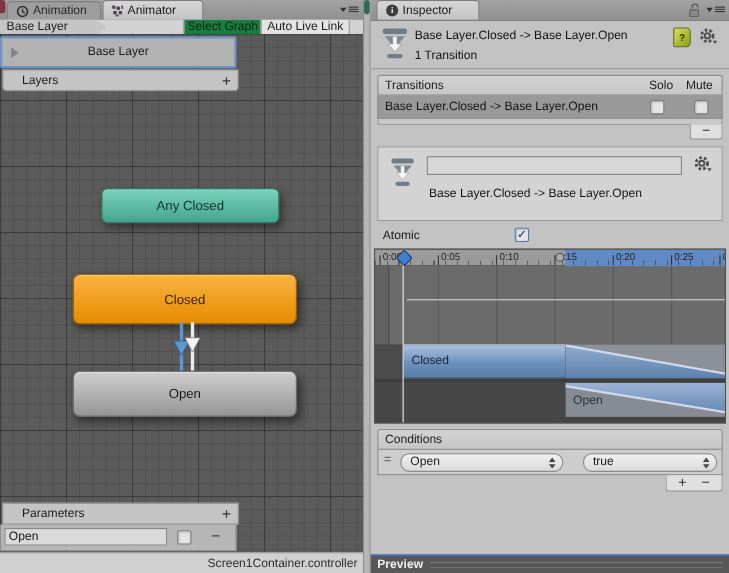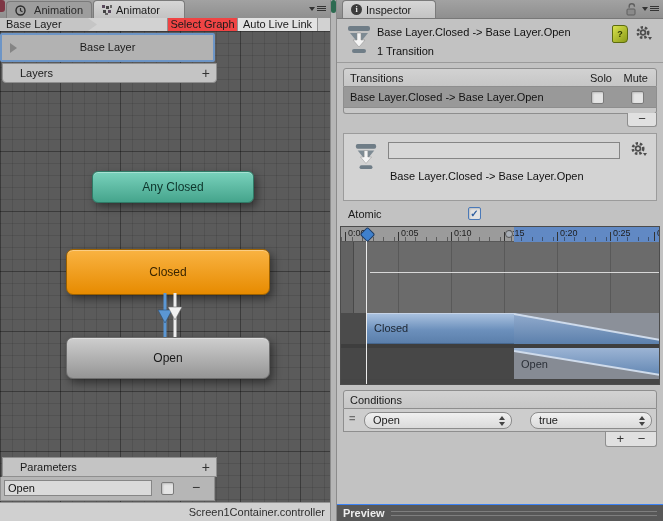--- a/index.html
+++ b/index.html
@@ -62,21 +62,21 @@
 </style>
 </head>
 <body>
 
 <div id="stage">
 
   <div class="abs" style="left:0;top:0;width:330px;height:521px;">
 
     <div class="tabbar abs" style="left:0;top:0;width:330px;">
       <div class="abs" style="left:0;top:0;width:5px;height:12px;background:#7e3644;border-radius:0 3px 3px 0;"></div>
-      <div class="tab inactive" style="left:6px;width:86px;justify-content:space-between;">
+      <div class="tab inactive" style="left:6px;width:86px;">
         <svg width="11" height="11" viewBox="0 0 11 11">
           <circle cx="5.5" cy="5.5" r="4.5" fill="none" stroke="#2c2c2c" stroke-width="1.4"></circle>
           <path d="M5.5 3 v2.7 l2 1" fill="none" stroke="#2c2c2c" stroke-width="1.2"></path>
         </svg>
         <span>Animation</span>
       </div>
       <div class="tab active" style="left:93px;width:92px;text-align:center;">
         <span style="position:relative;width:10px;height:10px;display:inline-block;">
           <i style="position:absolute;left:0;top:0;width:3px;height:3px;background:#5a4a5e;"></i>
           <i style="position:absolute;left:4px;top:1px;width:3px;height:3px;background:#444;"></i>
@@ -95,21 +95,21 @@
             <i></i>
           </span>
       </div>
     </div>
 
     <div id="gtoolbar" class="abs">
       <div class="crumb">
         <span>Base Layer</span>
       </div>
       <div class="crumb-arrow"></div>
-      <div class="tbtn" style="left:167px;width:70px;background:#ef4444;">
+      <div class="tbtn" style="left:167px;width:70px;background:#15803d;">
         <span>Select Graph</span>
       </div>
       <div class="tbtn" style="left:237px;width:81px;border-right:1px solid #939393;">
         <span>Auto Live Link</span>
       </div>
     </div>
 
     <div id="graph" class="abs">
 
       <div class="abs" style="left:0;top:2px;width:215px;height:29px;background:#b2b2b2;border:2px solid #6d95c6;border-radius:2px;box-sizing:border-box;">

